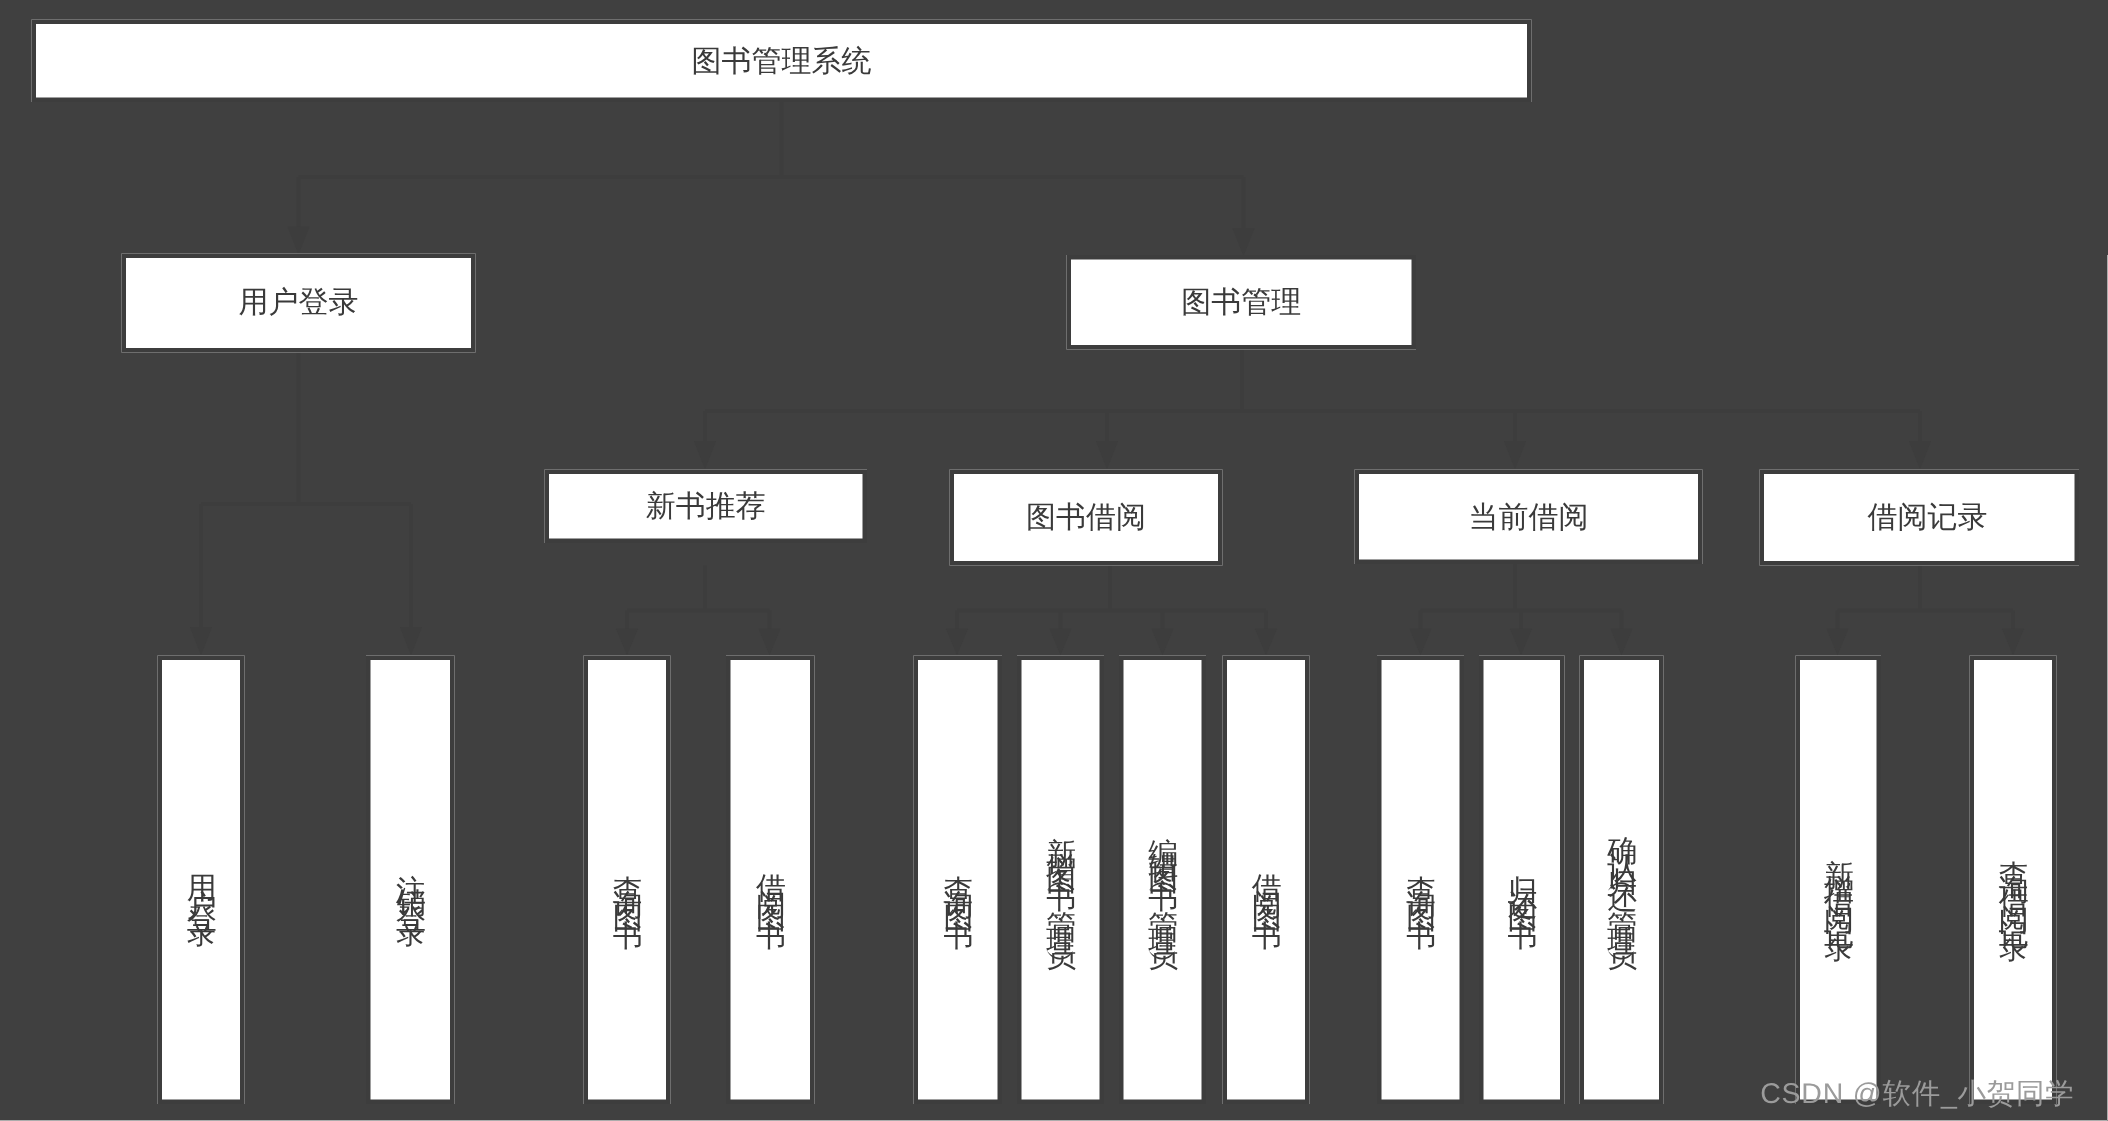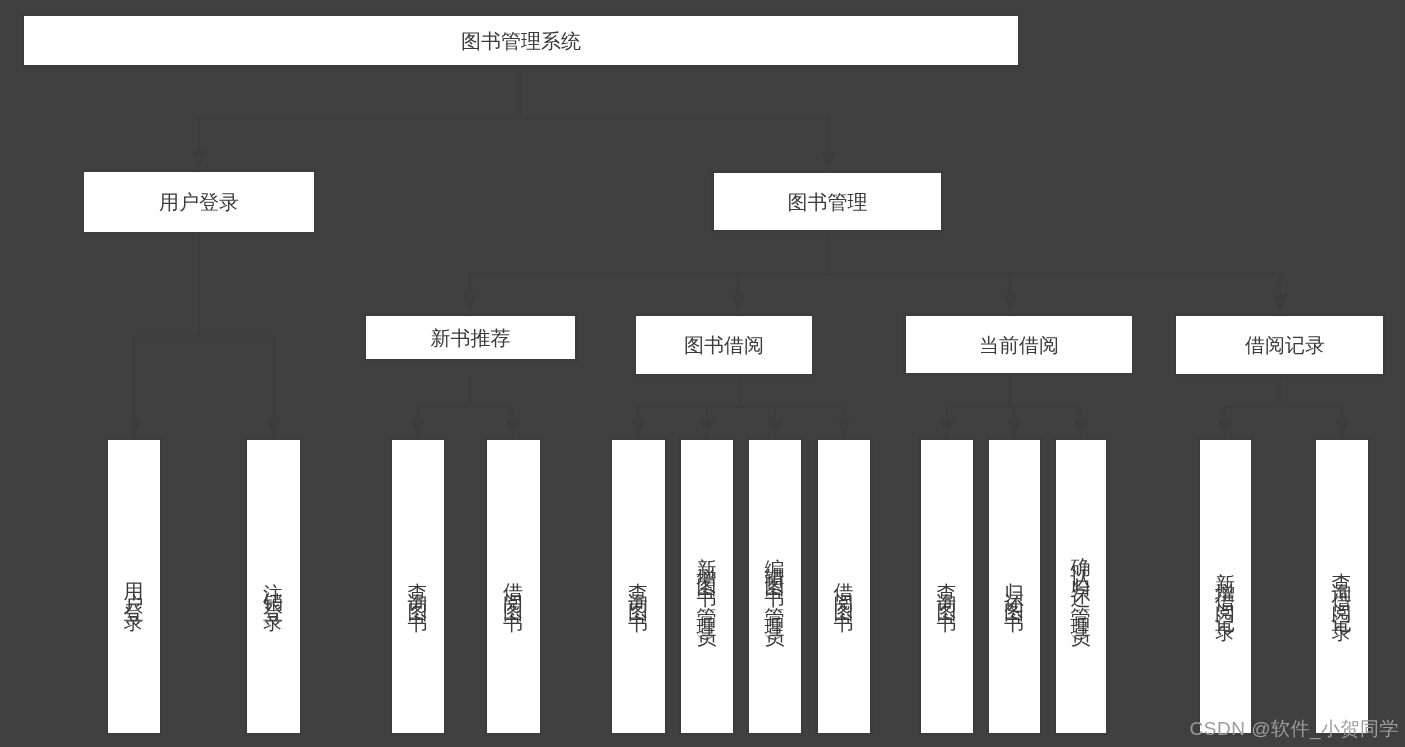--- a/index.html
+++ b/index.html
@@ -44,21 +44,21 @@
     white-space: nowrap;
   }
   .node.vert {
     writing-mode: vertical-rl;
     text-orientation: mixed;
     letter-spacing: 10px;
     font-size: 20px;
   }
   #watermark {
     position: absolute;
-    right: 6px;
+    right: 22px;
     bottom: 5px;
     font-size: 19px;
     color: #9b9b9b;
     letter-spacing: 0.5px;
     z-index: 5;
   }
 </style>
 </head>
 <body>
 

